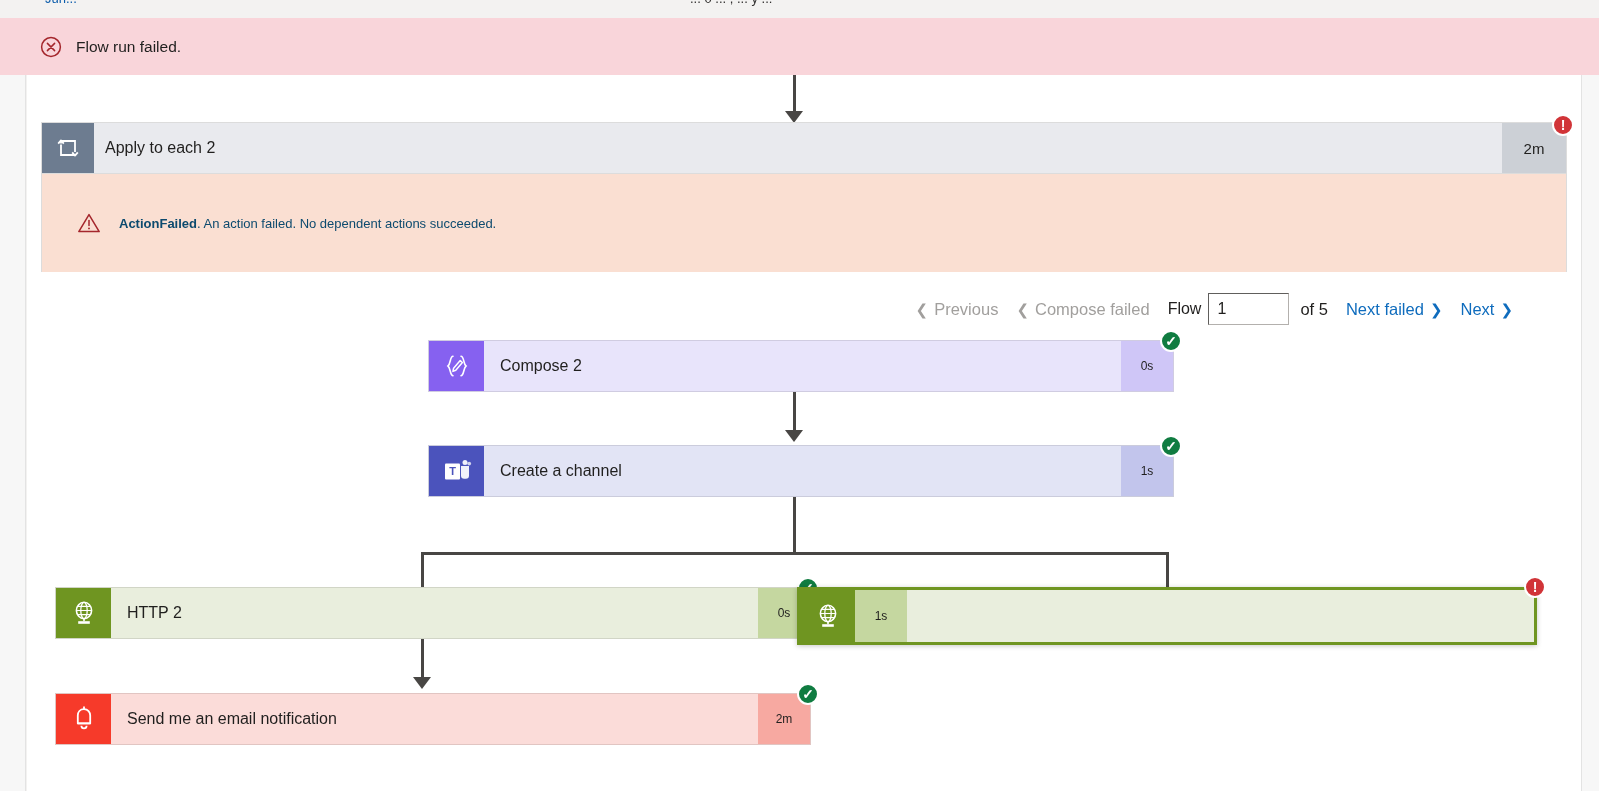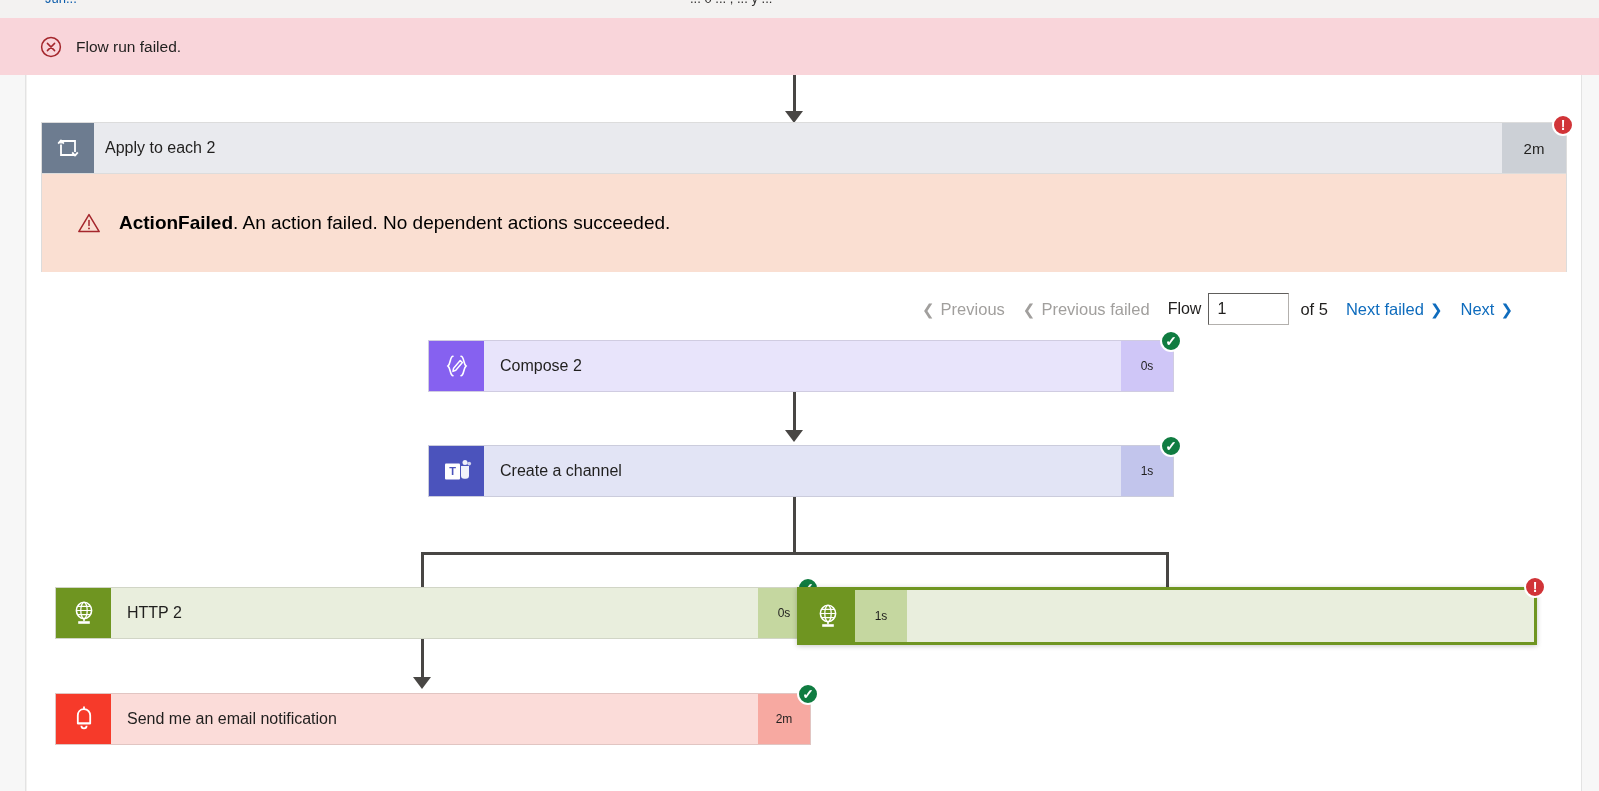--- a/index.html
+++ b/index.html
@@ -89,21 +89,21 @@
     font-size: 14px; font-weight: bold; color: #ffffff; line-height: 1;
   }
   .badge.err  { background: #d13438; }
   .badge.ok   { background: #107c41; }
 
   .scope-error {
     background: #fadfd2; height: 98px; display: flex; align-items: center;
     padding-left: 35px; gap: 18px;
     border-left: 1px solid #dcdcdc; border-right: 1px solid #dcdcdc;
   }
-  .scope-error .msg { font-size: 19px; color: #000000; }
+  .scope-error .msg { font-size: 13px; color: #0c4a6e; }
   .scope-error .msg b { font-weight: bold; }
 
   
   .pager {
     position: absolute; right: 59px; top: 218px;
     display: flex; align-items: center; gap: 0; white-space: nowrap;
   }
   .pager .pg {
     display: inline-flex; align-items: center; gap: 6px;
     font-size: 16.5px; padding: 0 9px;
@@ -229,21 +229,21 @@
       </div>
     </div>
 
     <div class="pager">
       <span class="pg disabled">
         <span class="chev">❮</span>
         <span>Previous</span>
       </span>
       <span class="pg disabled">
         <span class="chev">❮</span>
-        <span>Previous failed</span>
+        <span>Compose failed</span>
       </span>
       <span class="plain">Flow</span>
       <input class="page-input" type="text" value="1" style="">
       <span class="ofn">of 5</span>
       <span class="pg active">
         <span>Next failed</span>
         <span class="chev">❯</span>
       </span>
       <span class="pg active">
         <span>Next</span>

